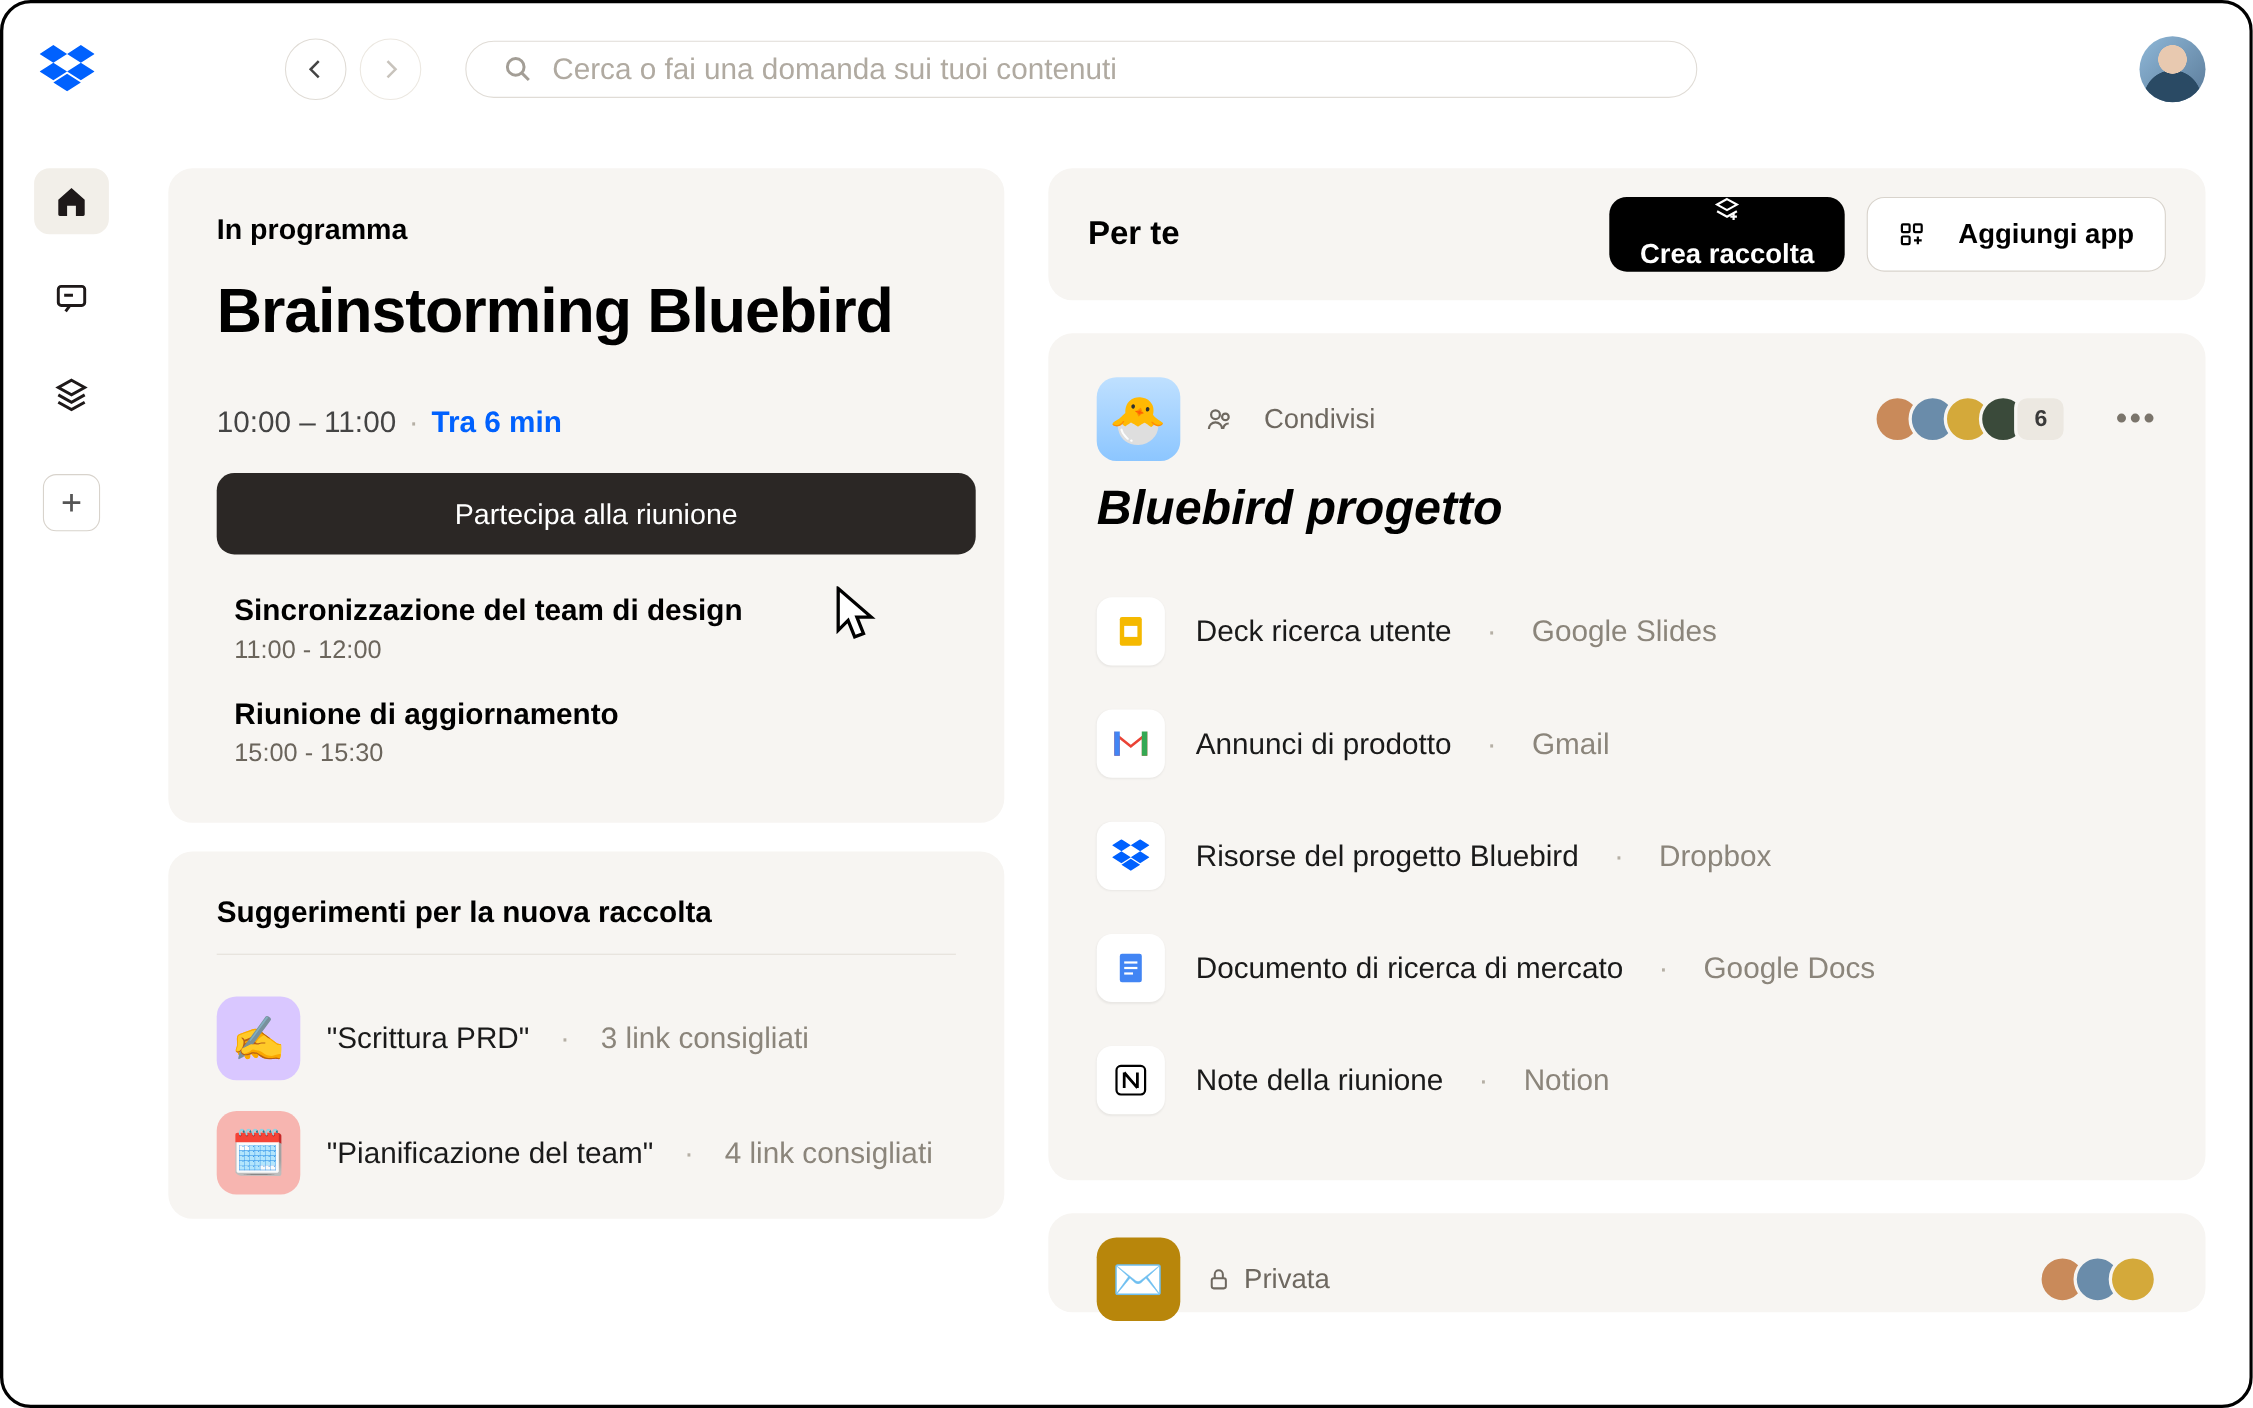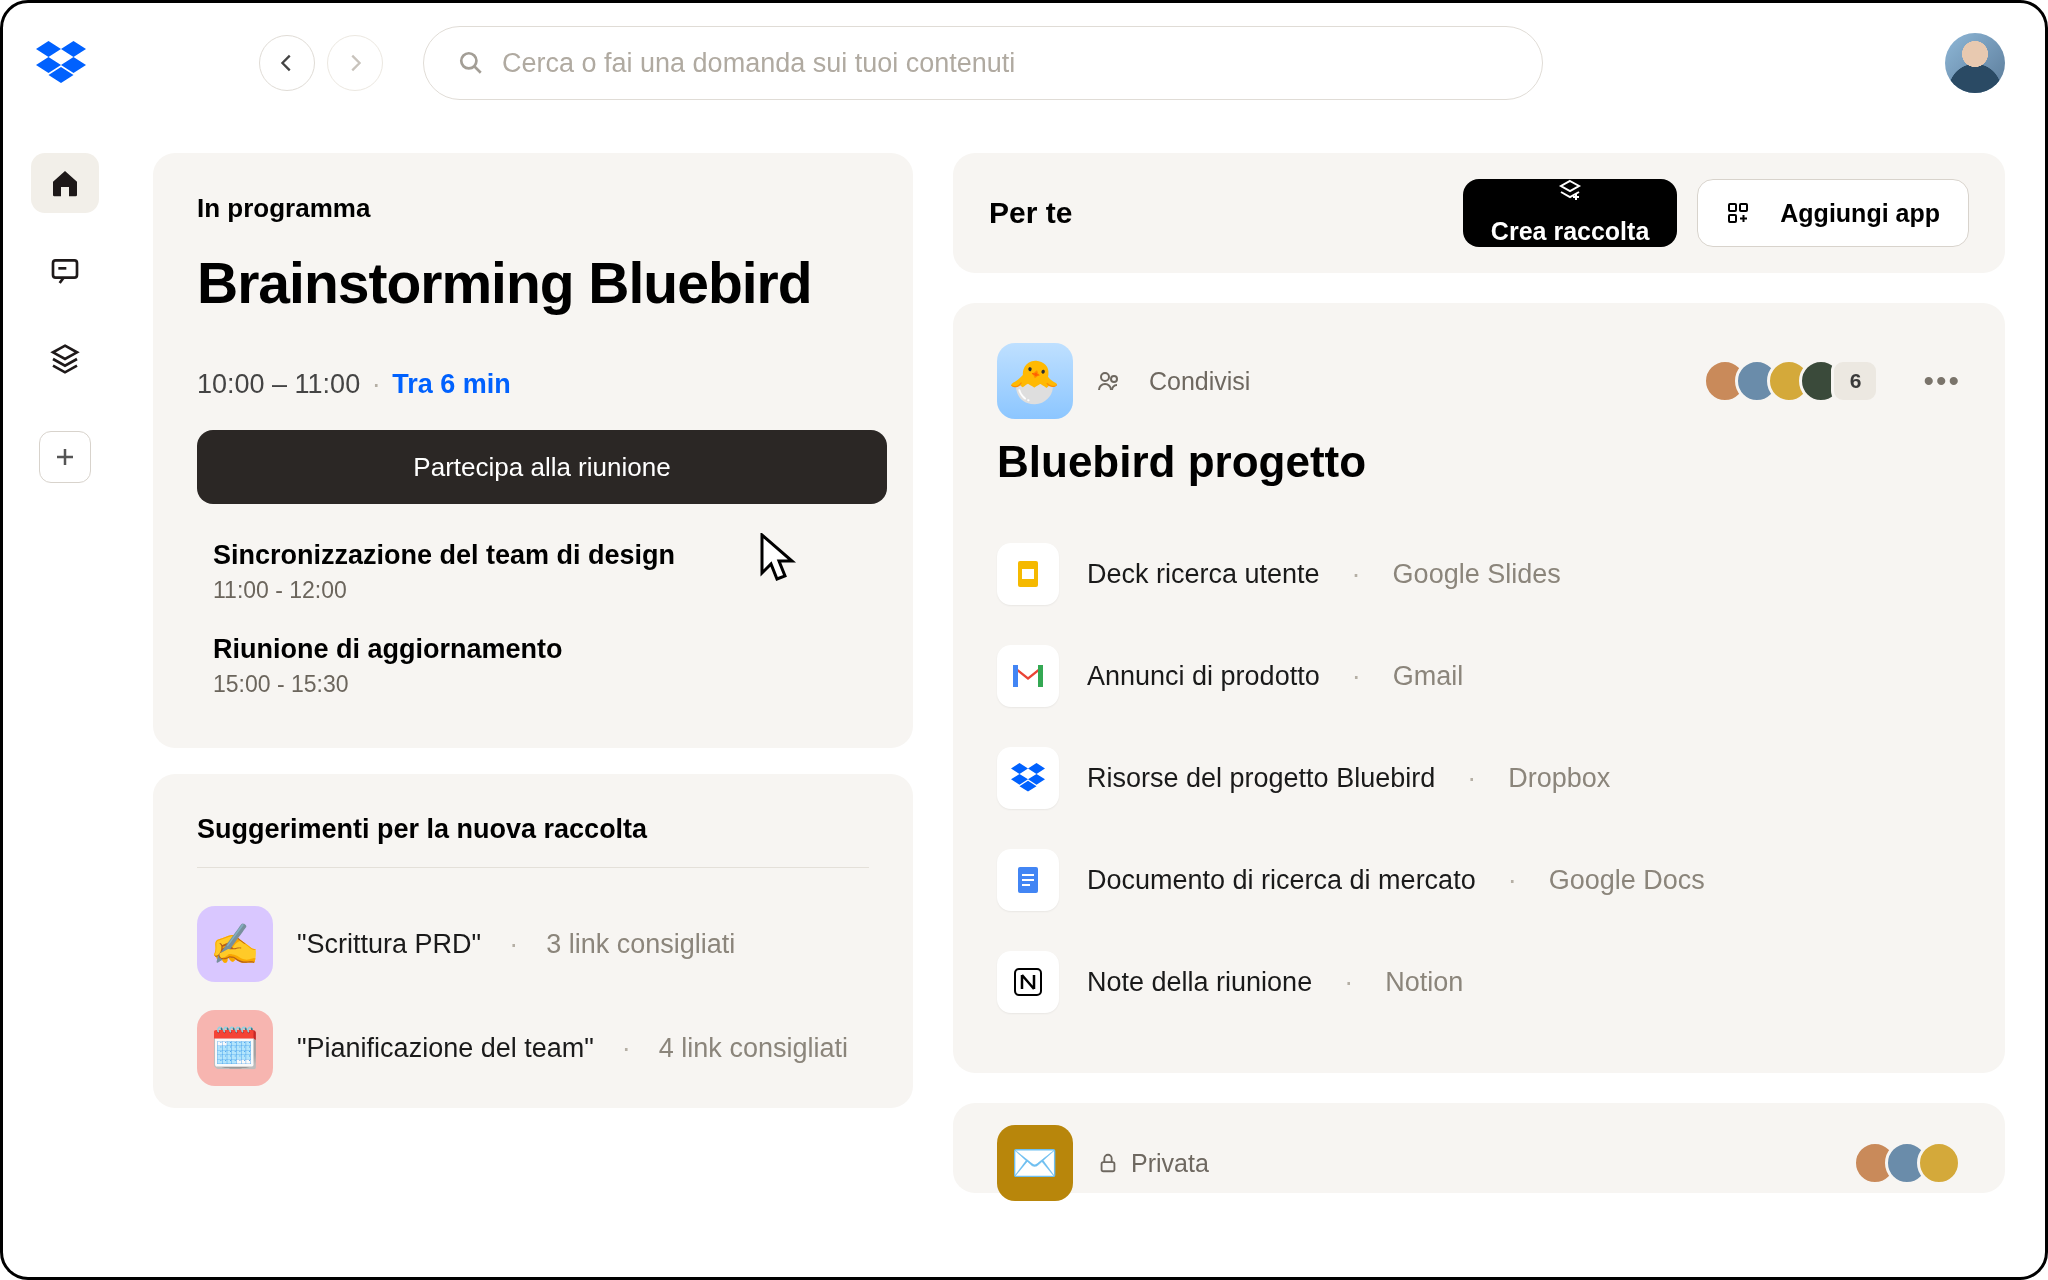--- a/index.html
+++ b/index.html
@@ -41,21 +41,21 @@
     border: 1.5px solid #e0dcd6;
     display: flex; align-items: center; justify-content: center;
     background: #fff;
     font-size: 26px;
     color: #444;
   }
   .nav-btn.disabled { color: #c8c3bc; border-color: #ece8e1; }
   .search-wrap {
     flex: 1;
     max-width: 1120px;
-    height: 74px;
+    height: 52px;
     border: 1.5px solid #e0dcd6;
     border-radius: 40px;
     display: flex;
     align-items: center;
     padding: 16px 34px;
     gap: 18px;
   }
   .search-wrap svg { color: #a39e96; }
   .search-input {
     border: none; outline: none;
@@ -191,21 +191,21 @@
   .av:nth-child(2){background:#6a8caa;}
   .av:nth-child(3){background:#d4a93a;}
   .av:nth-child(4){background:#3a4a3a;}
   .av-count{
     min-width:48px;height:44px;border-radius:12px;background:#ece8e1;
     margin-left:-12px; border:3px solid #f7f5f2;
     display:flex;align-items:center;justify-content:center;
     font-size:21px;font-weight:700;color:#3a3a3a;
   }
   .more-btn{ margin-left:20px; color:#7a746b; font-size:30px; letter-spacing:2px;}
-  .proj-title{ font-size:44px; font-weight:700; margin: 18px 0 36px 0;}
+  .proj-title{ font-size:44px; font-weight:700; margin: 18px 0 36px 0; font-style: italic;}
   .file-row{ display:flex; align-items:center; gap:28px; padding:20px 0; font-size:27px;}
   .file-icon{
     width:62px;height:62px;border-radius:14px;background:#fff;
     display:flex;align-items:center;justify-content:center;
     box-shadow:0 1px 2px rgba(0,0,0,.06);
   }
   .file-name{ color:#1a1a1a; font-weight:500;}
   .file-src{ color:#8b857b;}
 
   

